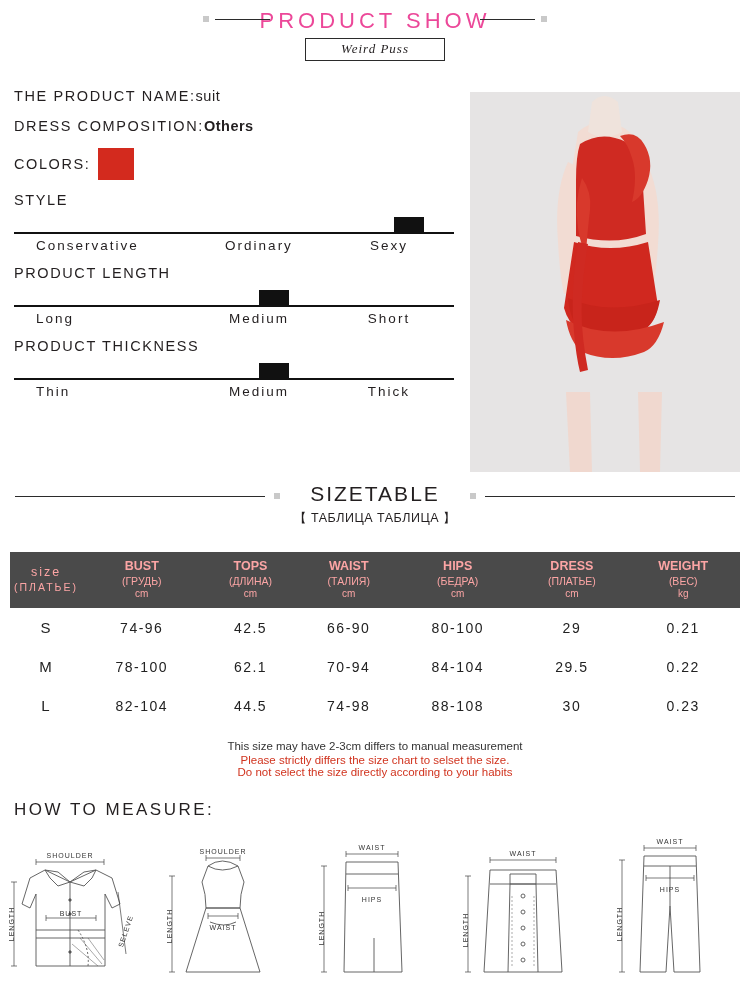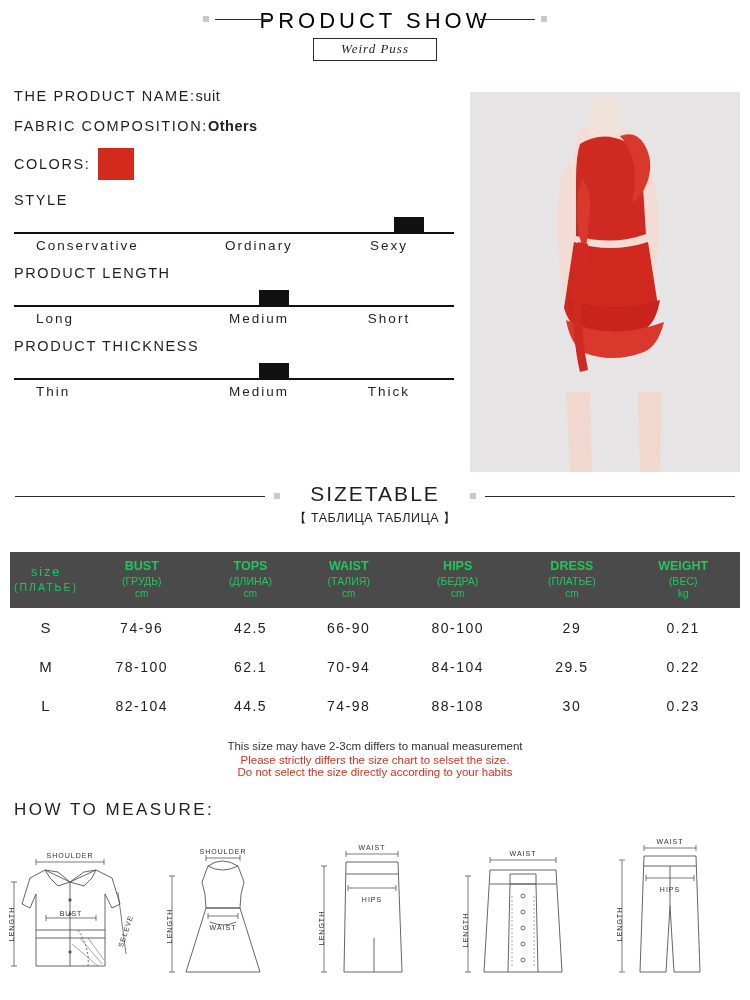--- a/index.html
+++ b/index.html
@@ -14,35 +14,35 @@
   .page { position: relative; width: 750px; height: 1000px; }
 
   
   .header { position: relative; height: 58px; }
   .head-title {
     text-align: center;
     font-size: 22px;
     letter-spacing: 4px;
     font-weight: 400;
     padding-top: 8px;
-    color: #000000;
+    color: #ec4899;
   }
   .head-rule-left, .head-rule-right {
     position: absolute; top: 19px; height: 1px; background: #2b2b2b;
   }
   .head-rule-left { left: 215px; width: 55px; }
   .head-rule-right { right: 215px; width: 55px; }
   .head-dot {
     position: absolute; top: 16px; width: 6px; height: 6px; background: #c9c9c9;
   }
   .head-dot.l { left: 203px; }
   .head-dot.r { right: 203px; }
   .brand-box {
     margin: 4px auto 0;
-    width: 124px;
+    width: 140px;
     border: 1px solid #2b2b2b;
     text-align: center;
     font-size: 13px;
     font-style: italic;
     font-family: "Liberation Serif", serif;
     letter-spacing: 1px;
     padding: 2px 0 3px;
   }
 
   
@@ -98,21 +98,21 @@
   .st-dot.l { left: 274px; }
   .st-dot.r { right: 274px; }
   .st-sub { text-align: center; font-size: 12.5px; margin-top: 4px; letter-spacing: 0.5px; }
 
   
   table.size {
     position: absolute; left: 10px; top: 552px;
     width: 730px; border-collapse: collapse;
   }
   table.size thead th {
-    background: #4a4a4a; color: #22c55e; font-size: 12.5px;
+    background: #4a4a4a; color: #fca5a5; font-size: 12.5px;
     padding: 7px 0 8px; font-weight: bold; line-height: 1.25;
   }
   table.size thead th .sub { display: block; font-weight: normal; font-size: 10.5px; }
   table.size thead th .unit { display: block; font-weight: normal; font-size: 10px; }
   table.size thead th.col-size { font-weight: normal; letter-spacing: 2px; font-size: 12.5px; }
   table.size tbody td {
     text-align: center; font-size: 14px; letter-spacing: 1.5px;
     padding: 11px 0; color: #222;
   }
   table.size tbody td.first { font-size: 15px; letter-spacing: 1px; }
@@ -150,21 +150,21 @@
     <div class="head-rule-right"></div>
     <div class="head-dot r"></div>
     <div class="brand-box">Weird Puss</div>
   </div>
 
   <div class="spec">
     <div class="spec-line">
       <span>THE PRODUCT NAME:</span><span class="val-norm">suit</span>
     </div>
     <div class="spec-line" style="margin-top:14px;">
-      <span>FABRIC COMPOSITION:</span><span class="val-bold">Others</span>
+      <span>DRESS COMPOSITION:</span><span class="val-bold">Others</span>
     </div>
 
     <div class="colors-row">
       <span class="colors-label">COLORS:</span>
       <span class="swatch" id="swatch" style="background: rgb(211, 42, 30);"></span>
     </div>
 
     <div class="scale-block">
       <div class="scale-title">STYLE</div>
       <div class="scale-bar-wrap">

